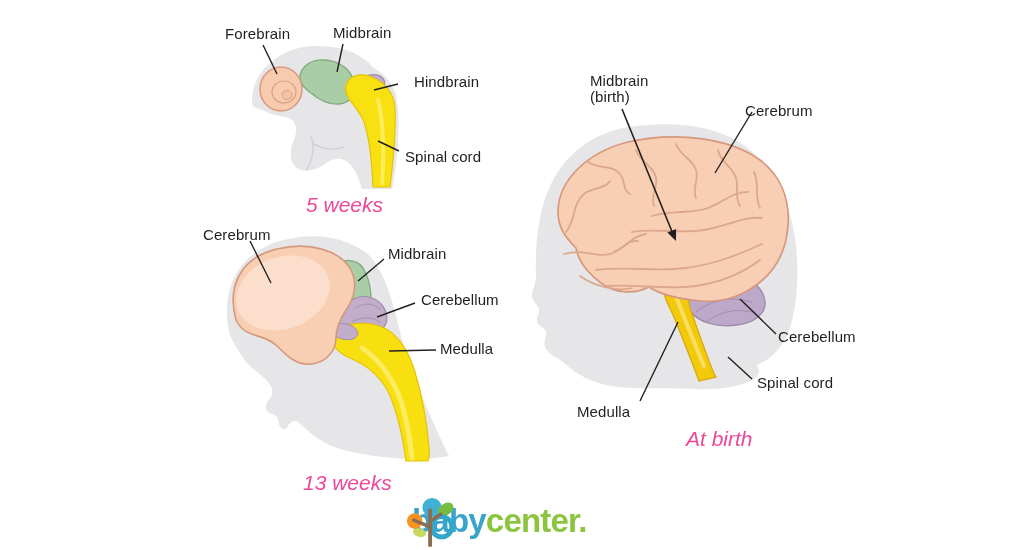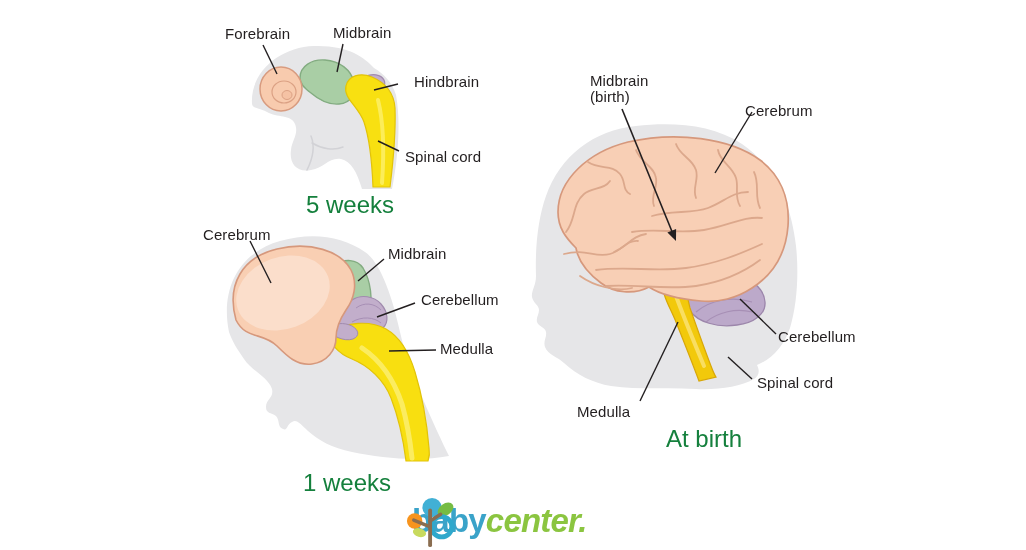--- a/index.html
+++ b/index.html
@@ -6,28 +6,28 @@
   .stage{
     position:relative;width:1026px;height:550px;background:#ffffff;overflow:hidden;
     font-family:"Liberation Sans", sans-serif;
   }
   .stage svg{position:absolute;left:0;top:0;}
   .lbl{
     position:absolute;font-size:15px;line-height:16px;color:#221e1f;
     white-space:nowrap;letter-spacing:0.1px;
   }
   .cap{
-    position:absolute;font-size:24px;line-height:23px;color:#15803d;white-space:nowrap;
+    position:absolute;font-size:21px;line-height:23px;color:#ec4899;white-space:nowrap;font-style:italic;
   }
   .logo{
     position:absolute;left:406px;top:496px;display:flex;align-items:center;
   }
   .logo-text{font-weight:bold;font-size:33px;letter-spacing:-0.8px;margin-left:6px;margin-top:6px;}
   .logo-baby{color:#3aa3c9;}
-  .logo-center{color:#8bc540;font-style:italic;}
+  .logo-center{color:#8bc540;}
 </style>
 </head>
 <body>
 
 <div class="stage">
 
   <svg width="1026" height="550" viewBox="0 0 1026 550">
 
     <g>
       <path d="M 252,104 C 250,72 280,47 314,46 C 348,45 364,57 374,68 C 384,74 392,82 396,95
@@ -137,31 +137,31 @@
   <div class="lbl" style="left:225px;top:26px">Forebrain</div>
   <div class="lbl" style="left:333px;top:25px">Midbrain</div>
   <div class="lbl" style="left:414px;top:74px">Hindbrain</div>
   <div class="lbl" style="left:405px;top:149px">Spinal cord</div>
   <div class="cap" style="left:306px;top:193px">5 weeks</div>
 
   <div class="lbl" style="left:203px;top:227px">Cerebrum</div>
   <div class="lbl" style="left:388px;top:246px">Midbrain</div>
   <div class="lbl" style="left:421px;top:292px">Cerebellum</div>
   <div class="lbl" style="left:440px;top:341px">Medulla</div>
-  <div class="cap" style="left:303px;top:471px">1 weeks</div>
+  <div class="cap" style="left:303px;top:471px">13 weeks</div>
 
   <div class="lbl" style="left:590px;top:73px">
     <div>Midbrain</div>
     <div>(birth)</div>
   </div>
   <div class="lbl" style="left:745px;top:103px">Cerebrum</div>
   <div class="lbl" style="left:778px;top:329px">Cerebellum</div>
   <div class="lbl" style="left:757px;top:375px">Spinal cord</div>
   <div class="lbl" style="left:577px;top:404px">Medulla</div>
-  <div class="cap" style="left:666px;top:427px">At birth</div>
+  <div class="cap" style="left:686px;top:427px">At birth</div>
 
   <div class="logo">
     <svg width="54" height="52" viewBox="0 0 56 52">
       <circle cx="27" cy="11" r="10" fill="#41B0D5"></circle>
       <ellipse cx="41" cy="13" rx="9" ry="6" transform="rotate(-35 41 13)" fill="#76BC43"></ellipse>
       <circle cx="9" cy="25" r="8" fill="#F7941E"></circle>
       <ellipse cx="14" cy="37" rx="7" ry="4.5" transform="rotate(15 14 37)" fill="#C8DA5E"></ellipse>
       <circle cx="37" cy="31" r="10.5" fill="none" stroke="#2FA8CC" stroke-width="5"></circle>
       <g stroke="#8A6D50" stroke-linecap="round" fill="none">
         <path d="M 25,14 L 25,50" stroke-width="4"></path>

